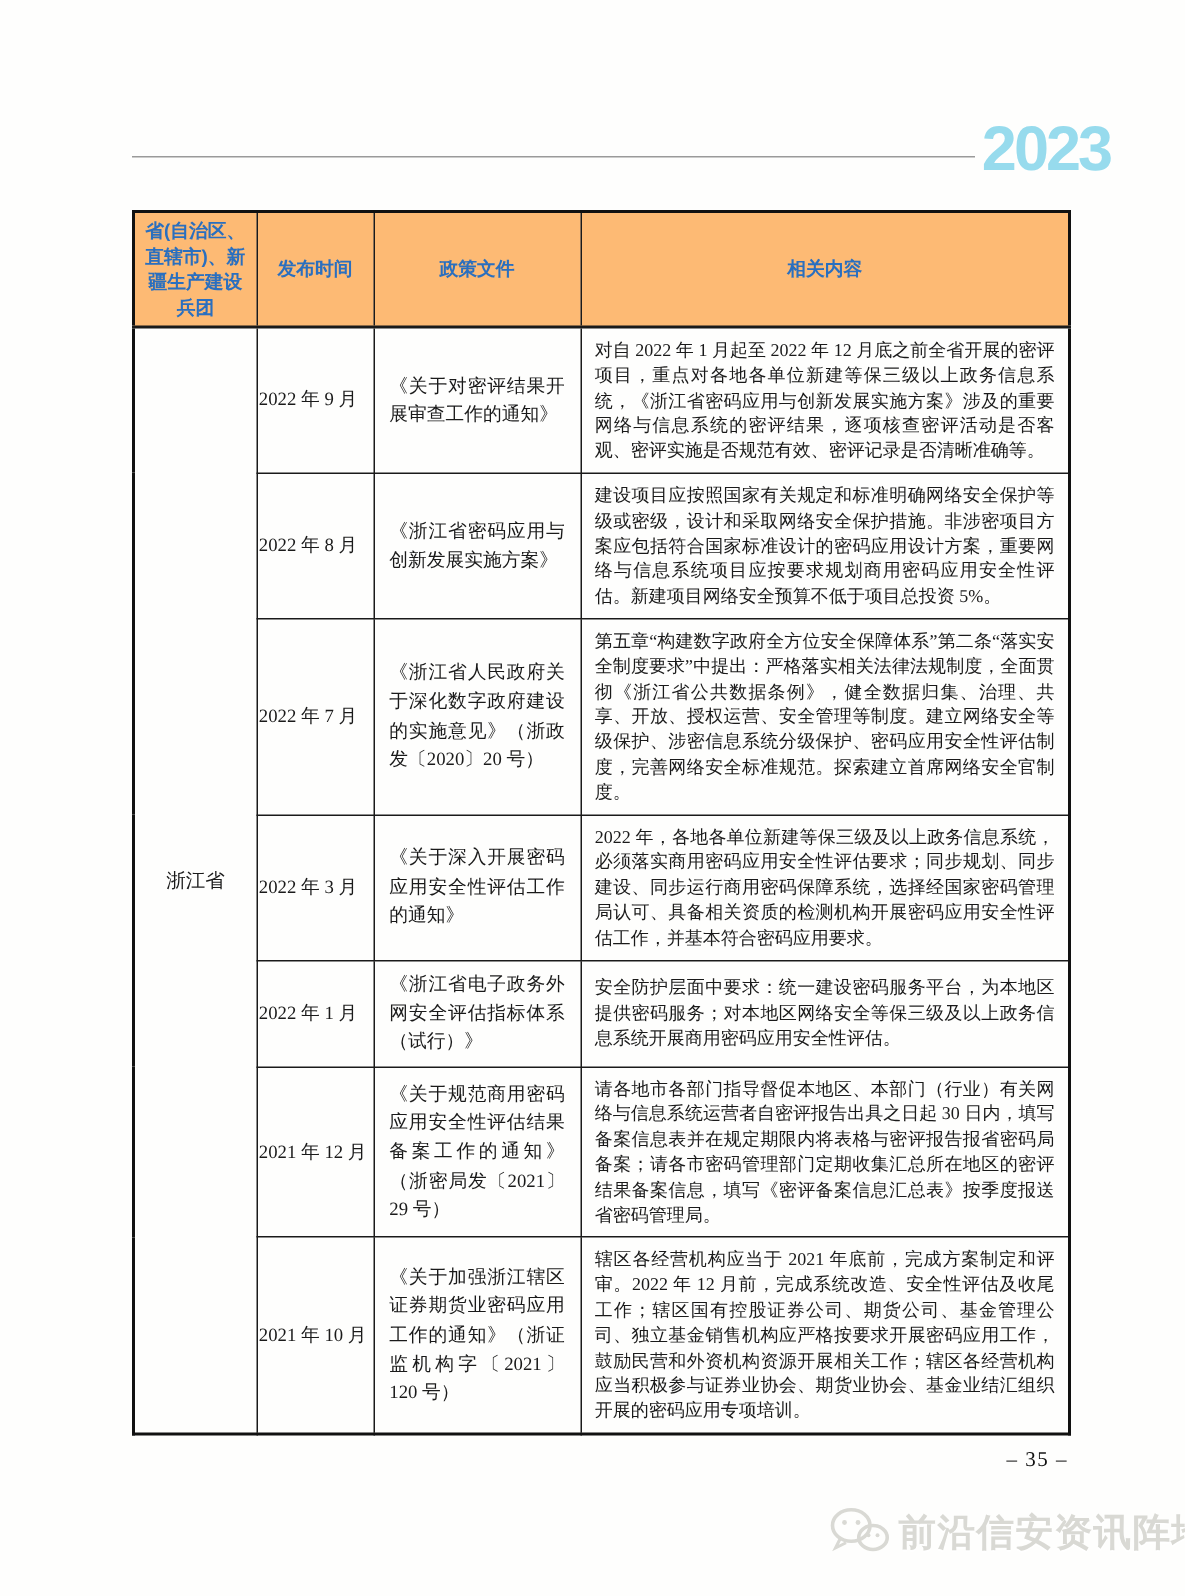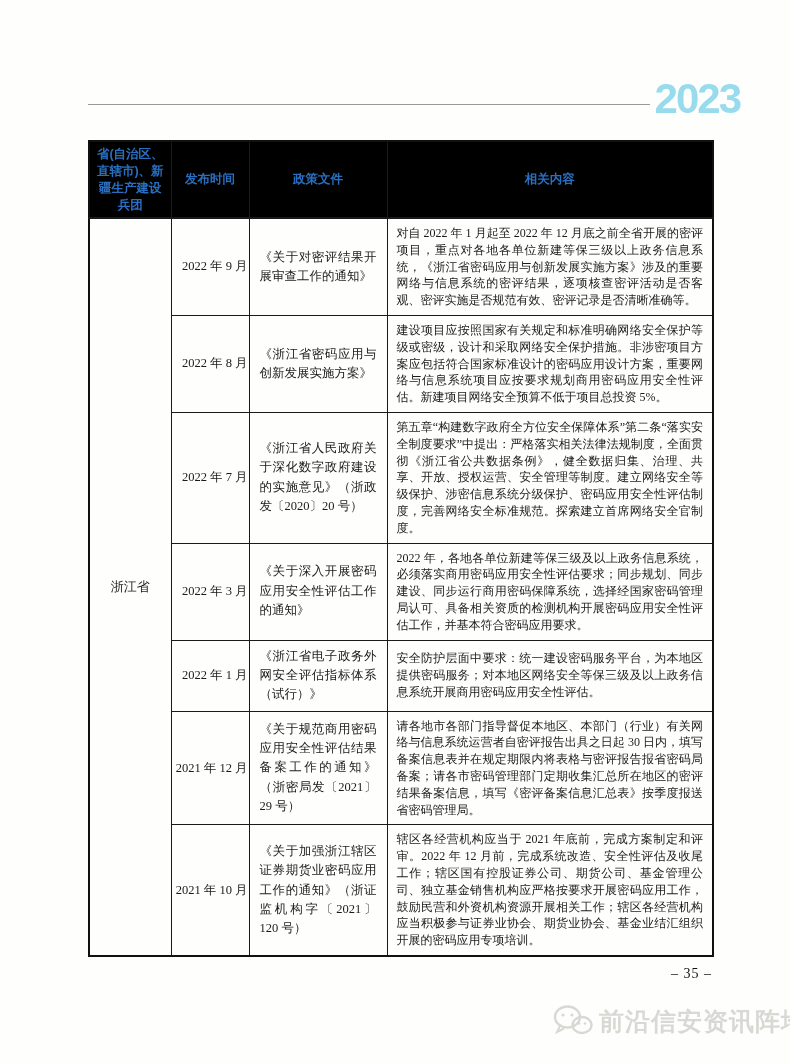--- a/index.html
+++ b/index.html
@@ -30,28 +30,28 @@
   }
 
   
   .policy-table{
     position:absolute;top:140px;left:88px;width:624px;
     border-collapse:collapse;table-layout:fixed;
     border:2px solid #111;
   }
   .policy-table th,.policy-table td{border:1px solid #1a1a1a;vertical-align:middle;}
   .policy-table thead th{
-    background:#000000;color:#2a6fbf;
+    background:#fdba74;color:#2a6fbf;
     font-family:"Liberation Sans","DejaVu Sans",sans-serif;
     font-weight:bold;font-size:12.5px;line-height:17px;
     height:69px;padding:3px 4px;text-align:center;
     border-bottom-width:2px;
   }
   td.province{text-align:center;font-size:13px;}
-  td.date{text-align:right;font-size:12.5px;white-space:nowrap;}
+  td.date{text-align:left;font-size:12.5px;white-space:nowrap;}
   td.policy{font-size:12.5px;line-height:1.55;padding:6px 10px;text-align:justify;}
   td.content{font-size:12px;line-height:1.4;padding:6px 9px;text-align:justify;}
 
   
   .page-number{
     position:absolute;top:966px;right:78px;
     font-size:14px;letter-spacing:1px;color:#111;
   }
   .watermark{
     position:absolute;top:1004px;left:552px;

